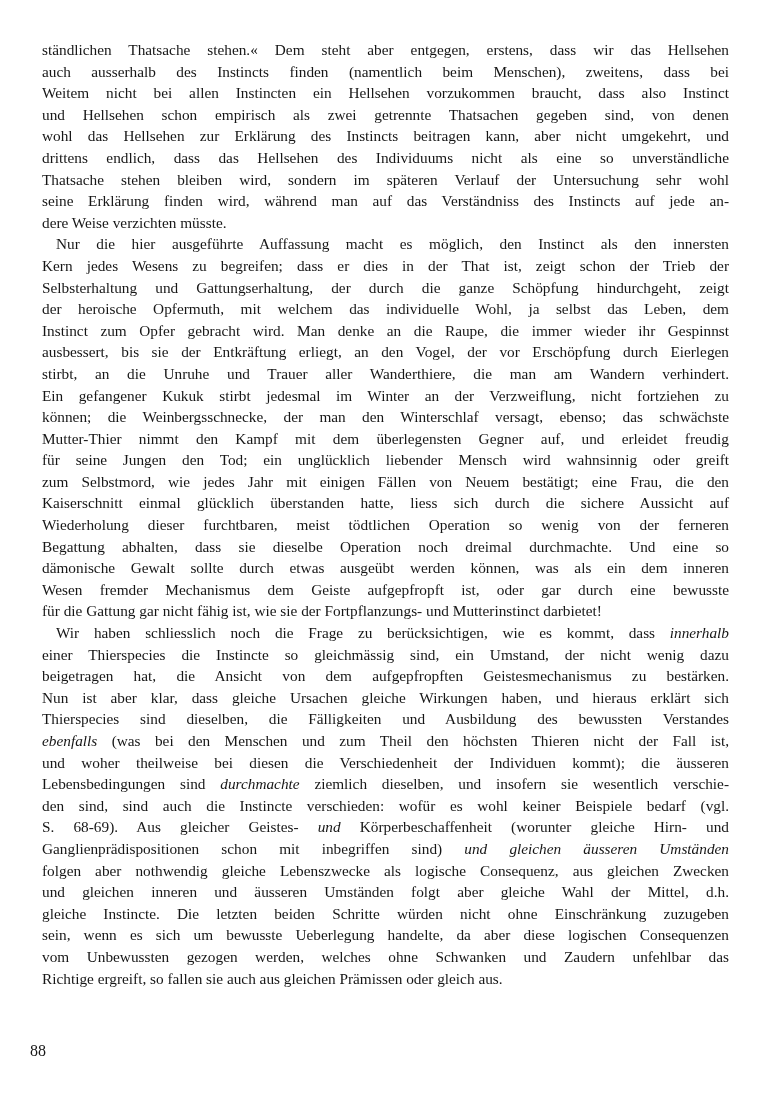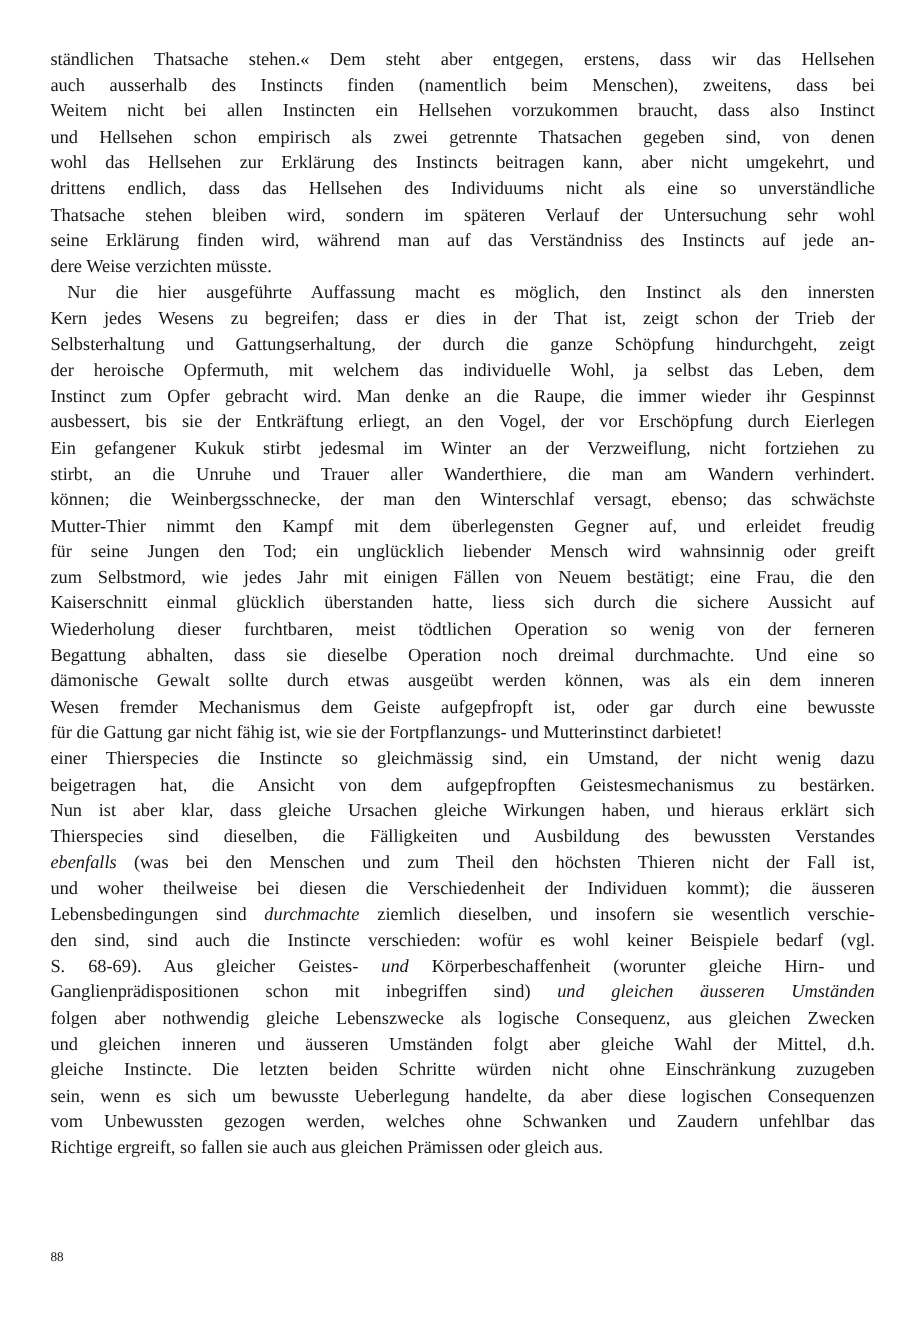--- a/index.html
+++ b/index.html
@@ -27,22 +27,22 @@
   .line {
     text-align: justify;
     text-align-last: justify;
     white-space: normal;
   }
   .line.last { text-align-last: left; }
   .line.indent { text-indent: 14px; }
   .it { font-style: italic; }
   .page-number {
     position: absolute;
-    left: 42px; top: 1042px;
-    font-size: 11px;
+    left: 30px; top: 1042px;
+    font-size: 16px;
     color: #161616;
   }
 </style>
 </head>
 <body>
 
 <div class="page">
   <div class="text-block">
       <div class="para">
         <div class="line"><span>ständlichen Thatsache stehen.« Dem steht aber entgegen, erstens, dass wir das Hellsehen</span></div>
@@ -55,34 +55,35 @@
         <div class="line"><span>seine Erklärung finden wird, während man auf das Verständniss des Instincts auf jede an-</span></div>
         <div class="line last"><span>dere Weise verzichten müsste.</span></div>
       </div>
       <div class="para">
         <div class="line indent"><span>Nur die hier ausgeführte Auffassung macht es möglich, den Instinct als den innersten</span></div>
         <div class="line"><span>Kern jedes Wesens zu begreifen; dass er dies in der That ist, zeigt schon der Trieb der</span></div>
         <div class="line"><span>Selbsterhaltung und Gattungserhaltung, der durch die ganze Schöpfung hindurchgeht, zeigt</span></div>
         <div class="line"><span>der heroische Opfermuth, mit welchem das individuelle Wohl, ja selbst das Leben, dem</span></div>
         <div class="line"><span>Instinct zum Opfer gebracht wird. Man denke an die Raupe, die immer wieder ihr Gespinnst</span></div>
         <div class="line"><span>ausbessert, bis sie der Entkräftung erliegt, an den Vogel, der vor Erschöpfung durch Eierlegen</span></div>
+        <div class="line"><span>stirbt, an die Unruhe und Trauer aller Wanderthiere, die man am Wandern verhindert.</span></div>
         <div class="line"><span>Ein gefangener Kukuk stirbt jedesmal im Winter an der Verzweiflung, nicht fortziehen zu</span></div>
-        <div class="line"><span>stirbt, an die Unruhe und Trauer aller Wanderthiere, die man am Wandern verhindert.</span></div>
         <div class="line"><span>können; die Weinbergsschnecke, der man den Winterschlaf versagt, ebenso; das schwächste</span></div>
         <div class="line"><span>Mutter-Thier nimmt den Kampf mit dem überlegensten Gegner auf, und erleidet freudig</span></div>
         <div class="line"><span>für seine Jungen den Tod; ein unglücklich liebender Mensch wird wahnsinnig oder greift</span></div>
         <div class="line"><span>zum Selbstmord, wie jedes Jahr mit einigen Fällen von Neuem bestätigt; eine Frau, die den</span></div>
         <div class="line"><span>Kaiserschnitt einmal glücklich überstanden hatte, liess sich durch die sichere Aussicht auf</span></div>
         <div class="line"><span>Wiederholung dieser furchtbaren, meist tödtlichen Operation so wenig von der ferneren</span></div>
         <div class="line"><span>Begattung abhalten, dass sie dieselbe Operation noch dreimal durchmachte. Und eine so</span></div>
         <div class="line"><span>dämonische Gewalt sollte durch etwas ausgeübt werden können, was als ein dem inneren</span></div>
         <div class="line"><span>Wesen fremder Mechanismus dem Geiste aufgepfropft ist, oder gar durch eine bewusste</span></div>
         <div class="line last"><span>für die Gattung gar nicht fähig ist, wie sie der Fortpflanzungs- und Mutterinstinct darbietet!</span></div>
       </div>
       <div class="para">
+        <div class="line indent"><span>Wir haben schliesslich noch die Frage zu berücksichtigen, wie es kommt, dass </span><span class="it">innerhalb</span></div>
         <div class="line"><span>einer Thierspecies die Instincte so gleichmässig sind, ein Umstand, der nicht wenig dazu</span></div>
         <div class="line"><span>beigetragen hat, die Ansicht von dem aufgepfropften Geistesmechanismus zu bestärken.</span></div>
         <div class="line"><span>Nun ist aber klar, dass gleiche Ursachen gleiche Wirkungen haben, und hieraus erklärt sich</span></div>
         <div class="line"><span>Thierspecies sind dieselben, die Fälligkeiten und Ausbildung des bewussten Verstandes</span></div>
         <div class="line"><span class="it">ebenfalls</span><span> (was bei den Menschen und zum Theil den höchsten Thieren nicht der Fall ist,</span></div>
         <div class="line"><span>und woher theilweise bei diesen die Verschiedenheit der Individuen kommt); die äusseren</span></div>
         <div class="line"><span>Lebensbedingungen sind </span><span class="it">durchmachte</span><span> ziemlich dieselben, und insofern sie wesentlich verschie-</span></div>
         <div class="line"><span>den sind, sind auch die Instincte verschieden: wofür es wohl keiner Beispiele bedarf (vgl.</span></div>
         <div class="line"><span>S. 68-69). Aus gleicher Geistes- </span><span class="it">und</span><span> Körperbeschaffenheit (worunter gleiche Hirn- und</span></div>
         <div class="line"><span>Ganglienprädispositionen schon mit inbegriffen sind) </span><span class="it">und gleichen äusseren Umständen</span></div>

